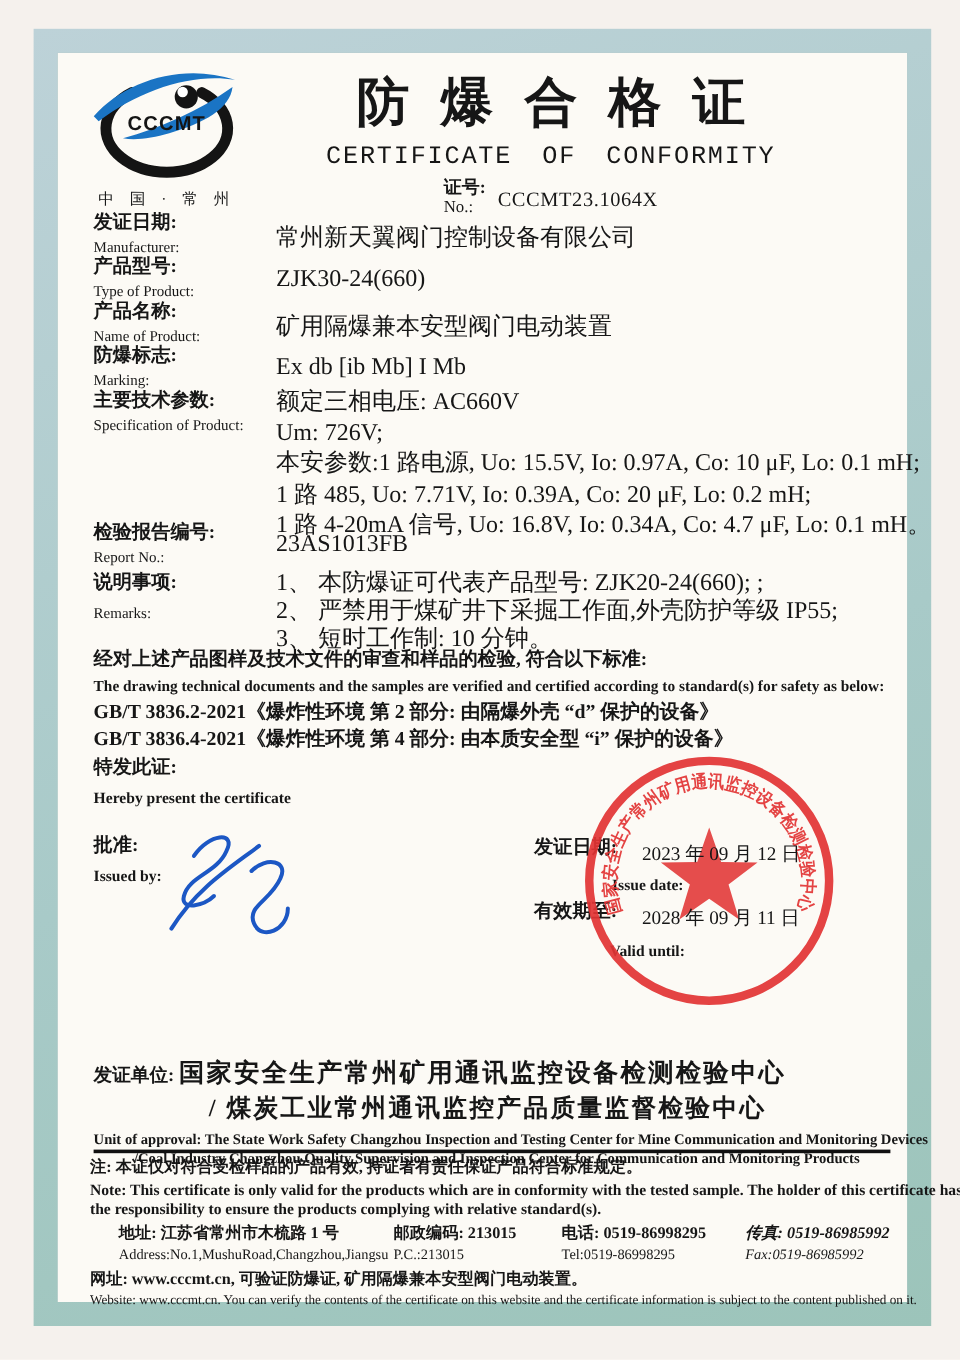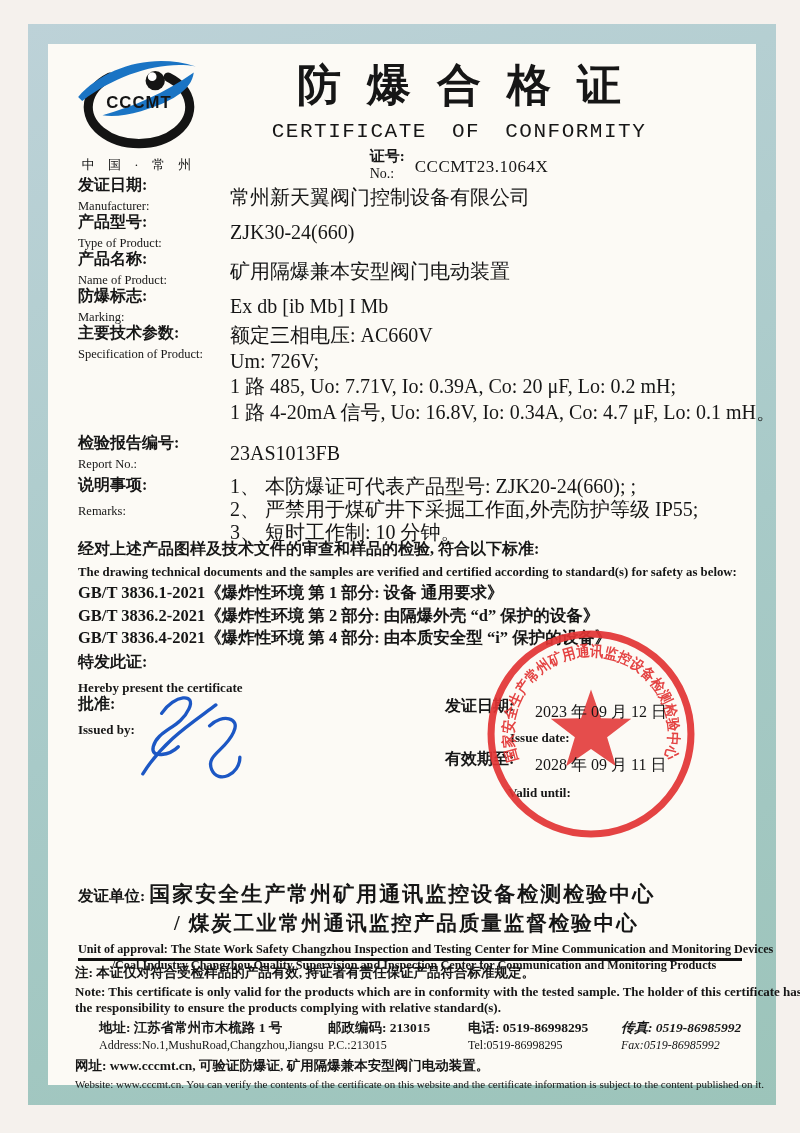--- a/index.html
+++ b/index.html
@@ -150,20 +150,21 @@
     </div>
 
     <div class="frow" style="top:279px">
       <div class="lab">
         <div class="lcn">主要技术参数:</div>
         <div class="len">Specification of Product:</div>
       </div>
       <div class="val val-lines">
         <div class="spec-line">额定三相电压: AC660V</div>
         <div class="spec-line">Um: 726V;</div>
+        <div class="spec-line">本安参数:1 路电源, Uo: 15.5V, Io: 0.97A, Co: 10 μF, Lo: 0.1 mH;</div>
         <div class="spec-line">1 路 485, Uo: 7.71V, Io: 0.39A, Co: 20 μF, Lo: 0.2 mH;</div>
         <div class="spec-line">1 路 4-20mA 信号, Uo: 16.8V, Io: 0.34A, Co: 4.7 μF, Lo: 0.1 mH。</div>
       </div>
     </div>
 
     <div class="frow" style="top:389px">
       <div class="lab">
         <div class="lcn">检验报告编号:</div>
         <div class="len">Report No.:</div>
       </div>
@@ -179,21 +180,20 @@
         <div class="rem-line">1、 本防爆证可代表产品型号: ZJK20-24(660); ;</div>
         <div class="rem-line">2、 严禁用于煤矿井下采掘工作面,外壳防护等级 IP55;</div>
         <div class="rem-line">3、 短时工作制: 10 分钟。</div>
       </div>
     </div>
 
     <div class="standards">
       <div class="std-intro">经对上述产品图样及技术文件的审查和样品的检验, 符合以下标准:</div>
       <div class="std-intro-en">The drawing technical documents and the samples are verified and certified according to standard(s) for safety as below:</div>
       <div class="std-items">
-        <div class="std-item">GB/T 3836.1-2021《爆炸性环境 第 1 部分: 设备 通用要求》</div>
         <div class="std-item">GB/T 3836.2-2021《爆炸性环境 第 2 部分: 由隔爆外壳 “d” 保护的设备》</div>
         <div class="std-item">GB/T 3836.4-2021《爆炸性环境 第 4 部分: 由本质安全型 “i” 保护的设备》</div>
       </div>
       <div class="std-hereby">特发此证:</div>
       <div class="std-hereby-en">Hereby present the certificate</div>
     </div>
 
     <div class="lbl-cn-sm" style="left:30px; top:650px">批准:</div>
     <div class="lbl-en-sm" style="left:30px; top:678px">Issued by:</div>
 

